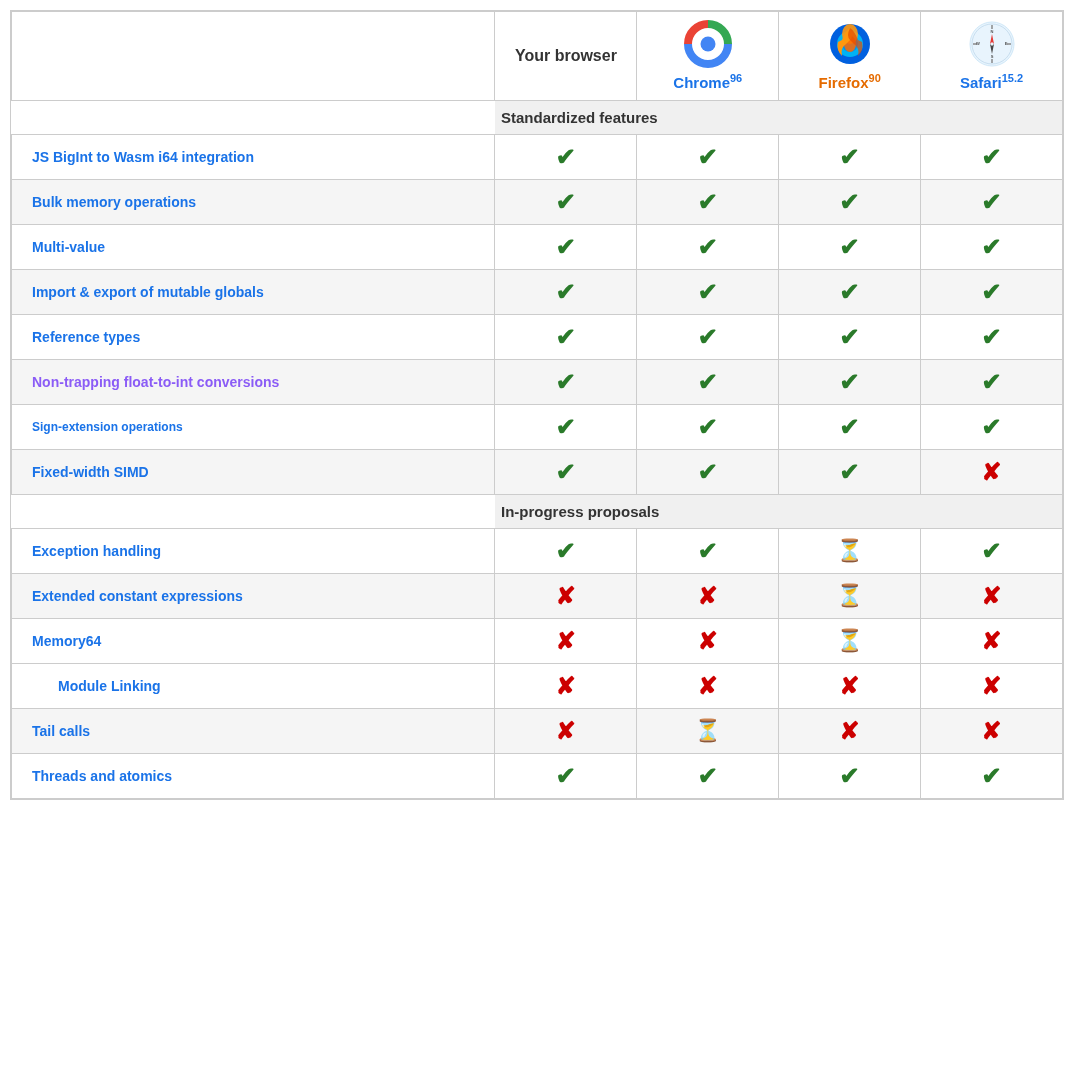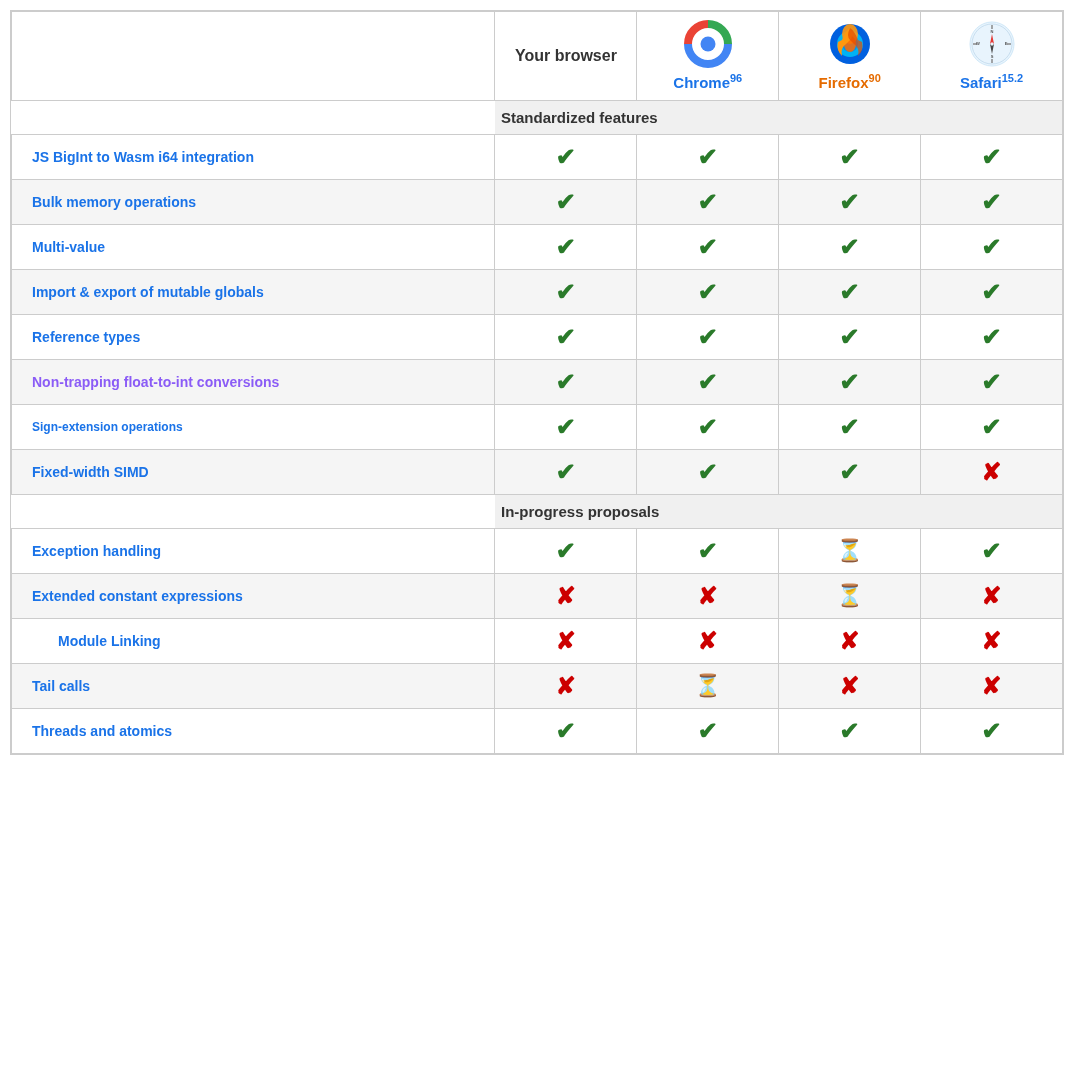--- a/index.html
+++ b/index.html
@@ -258,20 +258,27 @@
       <td style="background:#fff"><span class="check-green">✔</span></td>
     </tr>
         <tr class="feature-row">
       <td class="col-feature feature-name" style="background:#f5f5f5; color:#1a73e8; font-weight:bold; font-size:14px;">Extended constant expressions</td>
       <td style="background:#f5f5f5"><span class="cross-red">✘</span></td>
       <td style="background:#f5f5f5"><span class="cross-red">✘</span></td>
       <td style="background:#f5f5f5"><span class="hourglass" style="color:#c8720e;">⏳</span></td>
       <td style="background:#f5f5f5"><span class="cross-red">✘</span></td>
     </tr>
         <tr class="feature-row">
+      <td class="col-feature feature-name" style="background:#fff; color:#1a73e8; font-weight:bold; font-size:14px;">Memory64</td>
+      <td style="background:#fff"><span class="cross-red">✘</span></td>
+      <td style="background:#fff"><span class="cross-red">✘</span></td>
+      <td style="background:#fff"><span class="hourglass" style="color:#c8720e;">⏳</span></td>
+      <td style="background:#fff"><span class="cross-red">✘</span></td>
+    </tr>
+        <tr class="feature-row">
       <td class="col-feature feature-name" style="background:#fff; color:#1a73e8; font-weight:bold; font-size:14px;padding-left:46px;">Module Linking</td>
       <td style="background:#fff"><span class="cross-red">✘</span></td>
       <td style="background:#fff"><span class="cross-red">✘</span></td>
       <td style="background:#fff"><span class="cross-red">✘</span></td>
       <td style="background:#fff"><span class="cross-red">✘</span></td>
     </tr>
         <tr class="feature-row">
       <td class="col-feature feature-name" style="background:#f5f5f5; color:#1a73e8; font-weight:bold; font-size:14px;">Tail calls</td>
       <td style="background:#f5f5f5"><span class="cross-red">✘</span></td>
       <td style="background:#f5f5f5"><span class="hourglass" style="color:#c8720e;">⏳</span></td>

